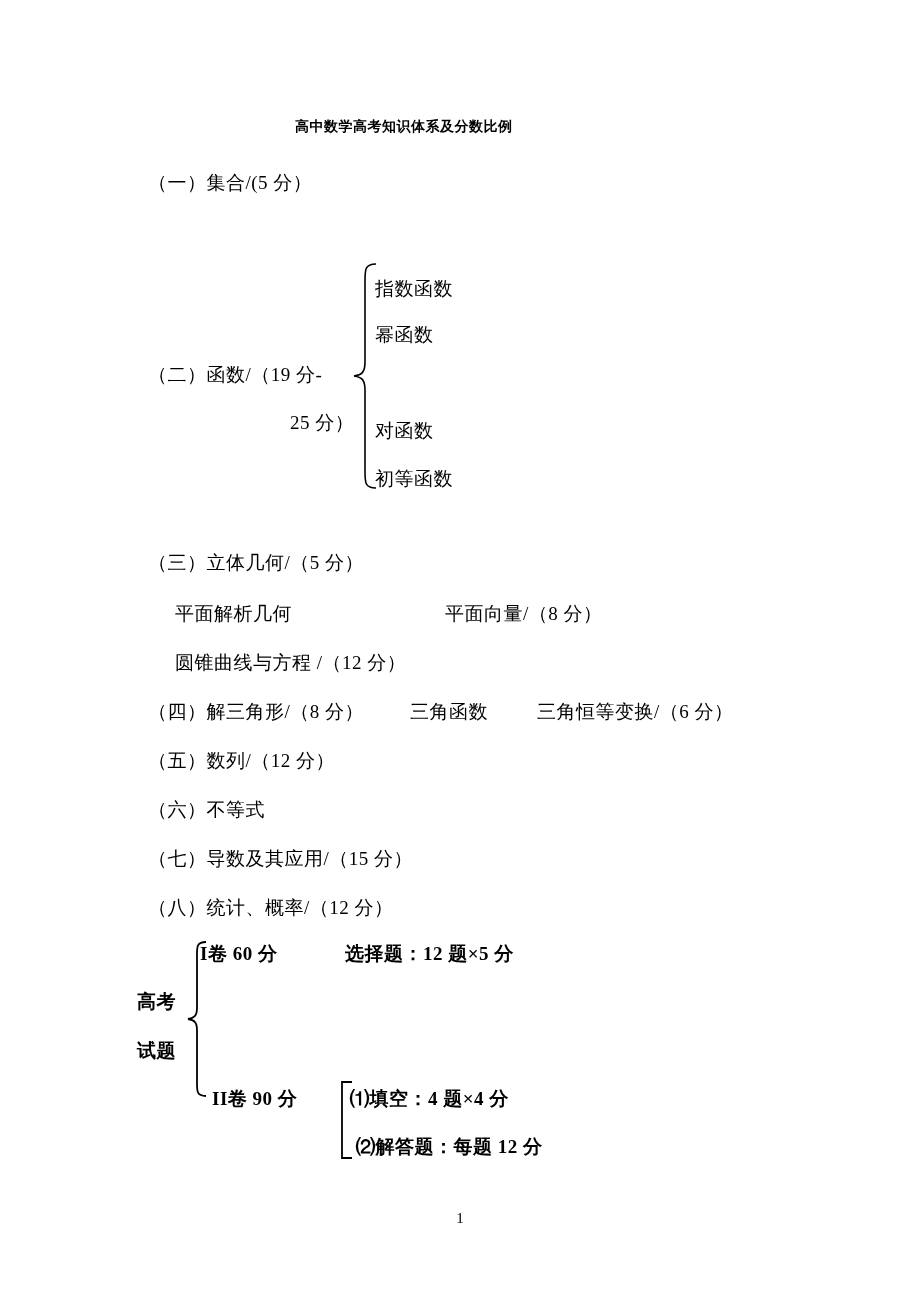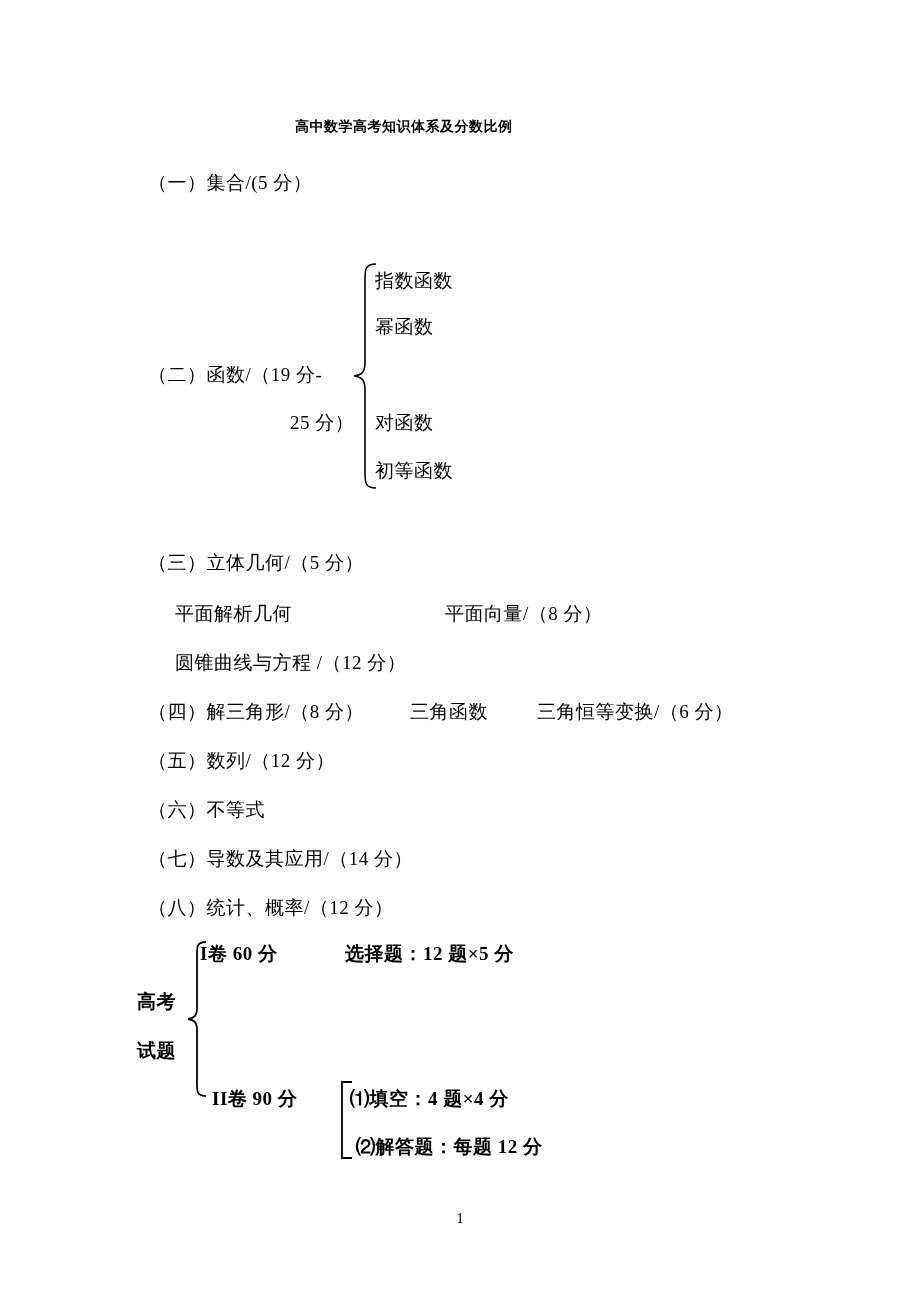--- a/index.html
+++ b/index.html
@@ -46,21 +46,21 @@
     left: 290px;
     top: 410px;
   }
   .brace-big {
     position: absolute;
     left: 352px;
     top: 262px;
     width: 26px;
     height: 228px;
   }
-  .fn-item { left: 375px; }
+  .fn-item { left: 375px; margin-top: 8px; }
   .fn1 { top: 268px; }
   .fn2 { top: 314px; }
   .fn3 { top: 410px; }
   .fn4 { top: 458px; }
 
   .sec3 { left: 148px; top: 550px; }
   .sec3b { left: 175px; top: 601px; }
   .sec3c { left: 445px; top: 601px; }
   .sec3d { left: 175px; top: 650px; }
 
@@ -134,21 +134,21 @@
   <div class="line sec3b">平面解析几何</div>
   <div class="line sec3c">平面向量/（8 分）</div>
   <div class="line sec3d">圆锥曲线与方程 /（12 分）</div>
 
   <div class="line sec4">（四）解三角形/（8 分）</div>
   <div class="line sec4b">三角函数</div>
   <div class="line sec4c">三角恒等变换/（6 分）</div>
 
   <div class="line sec5">（五）数列/（12 分）</div>
   <div class="line sec6">（六）不等式</div>
-  <div class="line sec7">（七）导数及其应用/（14 分）</div>
+  <div class="line sec7">（七）导数及其应用/（15 分）</div>
   <div class="line sec8">（八）统计、概率/（12 分）</div>
 
   <div class="line bold exam-left1">高考</div>
   <div class="line bold exam-left2">试题</div>
 
   <div class="brace-exam">
     <svg width="22" height="158" viewBox="0 0 22 158">
       <path d="M20 2 C10 2, 11 7, 11 19 L11 68 C11 76, 8 78, 2 79 C8 80, 11 82, 11 90 L11 139 C11 151, 10 156, 20 156" fill="none" stroke="#000000" stroke-width="1.8"></path>
     </svg>
   </div>

